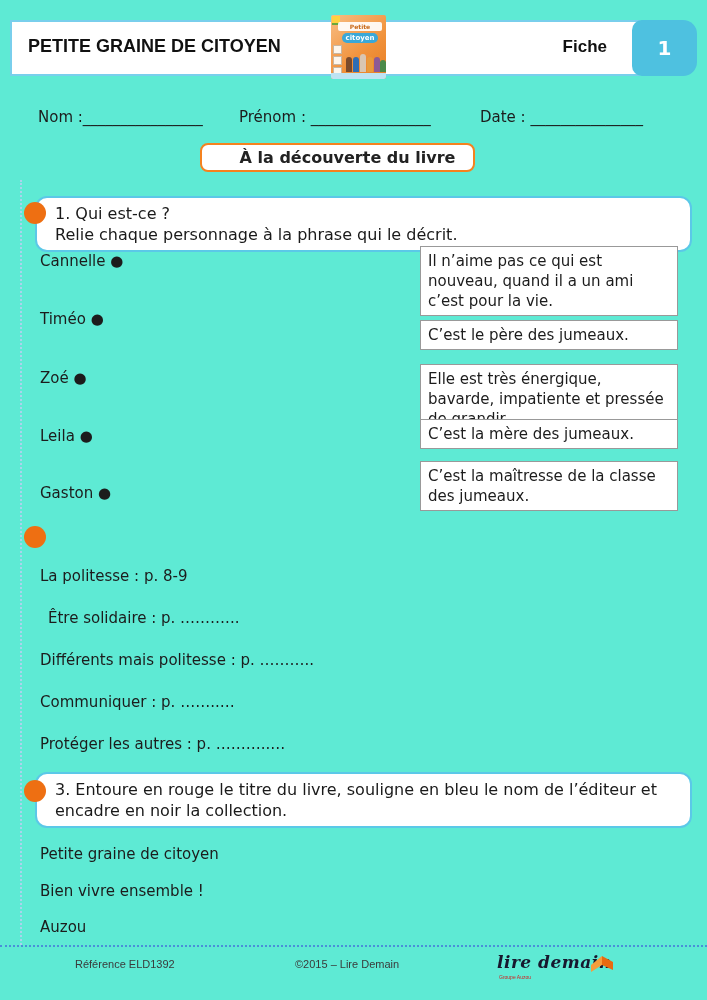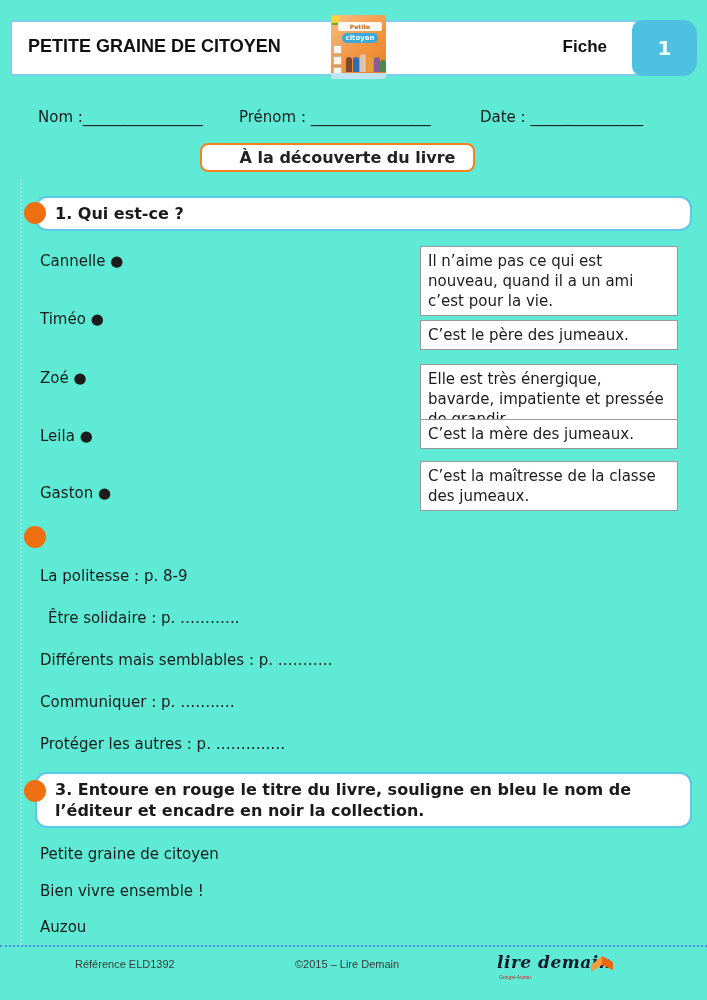--- a/index.html
+++ b/index.html
@@ -66,21 +66,21 @@
   }
 
   
   .left-rail { position:absolute; left:20px; top:180px; width:0; height:765px; border-left:2px dotted #a9d4ec; }
   .bottom-rule { position:absolute; left:0px; top:945px; width:707px; border-top:2px dotted #4a90d8; }
 
   
   .sec-box {
     position:absolute; left:35px; width:657px; background:#fff;
     border:2px solid #5bc8e8; border-radius:12px;
-    padding:5px 10px 5px 18px; font-size:16px; font-weight:bold; color:#1a1a1a;
+    padding:5px 10px 5px 18px; font-size:16px; font-weight:normal; color:#1a1a1a;
     line-height:21px;
   }
   .sec-dot { position:absolute; width:22px; height:22px; border-radius:50%; background:#ee6f12; left:24px; }
 
   
   .match-name { position:absolute; left:40px; font-size:15px; color:#1c1c1c; }
   .desc-box {
     position:absolute; left:420px; width:258px; border:1px solid #999;
     padding:4px 7px; font-size:15px; line-height:20px; color:#1c1c1c; background:#fff;
   }
@@ -134,40 +134,41 @@
 
   <div class="ws-title">
     <span>À la découverte du livre</span>
   </div>
 
   <div class="left-rail"></div>
   <div class="bottom-rule"></div>
 
   <div class="sec-box" style="top:196px;">
     <div>1. Qui est-ce ?</div>
+    <div>Relie chaque personnage à la phrase qui le décrit.</div>
   </div>
   <div class="sec-dot" style="top:202px;"></div>
 
   <div class="match-name" style="top:252px;"><span>Cannelle</span> <span>●</span></div>
   <div class="match-name" style="top:310px;"><span>Timéo</span> <span>●</span></div>
   <div class="match-name" style="top:369px;"><span>Zoé</span> <span>●</span></div>
   <div class="match-name" style="top:427px;"><span>Leila</span> <span>●</span></div>
   <div class="match-name" style="top:484px;"><span>Gaston</span> <span>●</span></div>
 
   <div class="desc-box" style="top:246px;">Il n’aime pas ce qui est nouveau, quand il a un ami c’est pour la vie.</div>
   <div class="desc-box" style="top:320px;">C’est le père des jumeaux.</div>
   <div class="desc-box" style="top:364px;">Elle est très énergique, bavarde, impatiente et pressée de grandir.</div>
   <div class="desc-box" style="top:461px;">C’est la maîtresse de la classe des jumeaux.</div>
   <div class="desc-box" style="top:419px;">C’est la mère des jumeaux.</div>
 
   <div class="sec-dot" style="top:526px;"></div>
 
   <div class="list-item" style="top:567px;">La politesse : p. 8-9</div>
   <div class="list-item" style="top:609px;margin-left:8px;">Être solidaire : p. ………...</div>
-  <div class="list-item" style="top:651px;">Différents mais semblables : p. ………..</div>
+  <div class="list-item" style="top:651px;">Différents mais politesse : p. ………..</div>
   <div class="list-item" style="top:693px;">Communiquer : p. ……..…</div>
   <div class="list-item" style="top:735px;">Protéger les autres : p. ………..…</div>
 
   <div class="sec-box" style="top:772px;">
     <div>3. Entoure en rouge le titre du livre, souligne en bleu le nom de l’éditeur et encadre en noir la collection.</div>
   </div>
   <div class="sec-dot" style="top:780px;"></div>
 
   <div class="list-item" style="top:845px;">Petite graine de citoyen</div>
   <div class="list-item" style="top:882px;">Bien vivre ensemble !</div>

